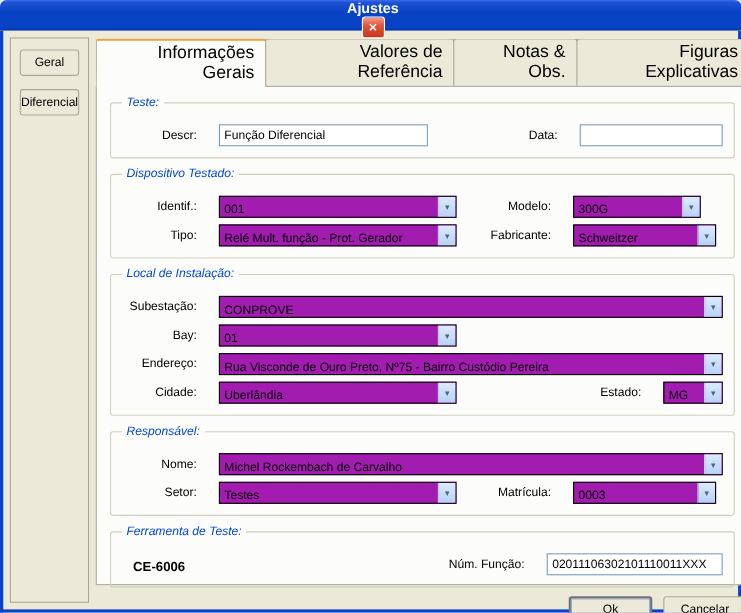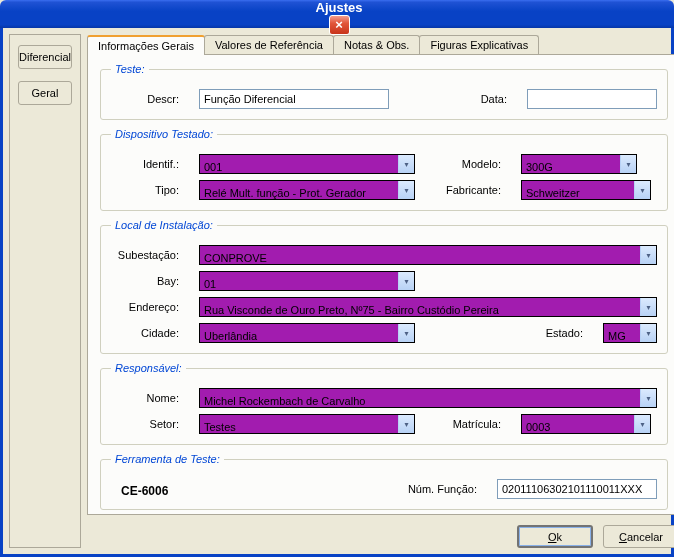--- a/index.html
+++ b/index.html
@@ -76,21 +76,21 @@
   position: relative;
   top: 1px;
 }
 .tab {
   padding: 3px 10px;
   border: 1px solid #aca899;
   border-bottom: none;
   background: #ece9d8;
   border-top-left-radius: 3px;
   border-top-right-radius: 3px;
-  font-size: 11px;
+  font-size: 16px;
   margin-right: -1px;
   cursor: pointer;
   text-align: right;
 }
 .tab.active {
   background: #fcfcfa;
   border-top: 2px solid #f0a030;
   position: relative;
   z-index: 2;
 }
@@ -192,22 +192,22 @@
 <body>
 
 <div class="titlebar">
   <span class="title">Ajustes</span>
   <div class="closebtn">×</div>
 </div>
 
 <div class="client">
 
   <div class="leftpanel">
+    <button class="navbtn">Geral</button>
     <button class="navbtn">Diferencial</button>
-    <button class="navbtn">Geral</button>
   </div>
 
   <div class="rightwrap">
 
     <div class="tabs">
       <div class="tab active">Informações Gerais</div>
       <div class="tab">Valores de Referência</div>
       <div class="tab">Notas &amp; Obs.</div>
       <div class="tab">Figuras Explicativas</div>
     </div>

